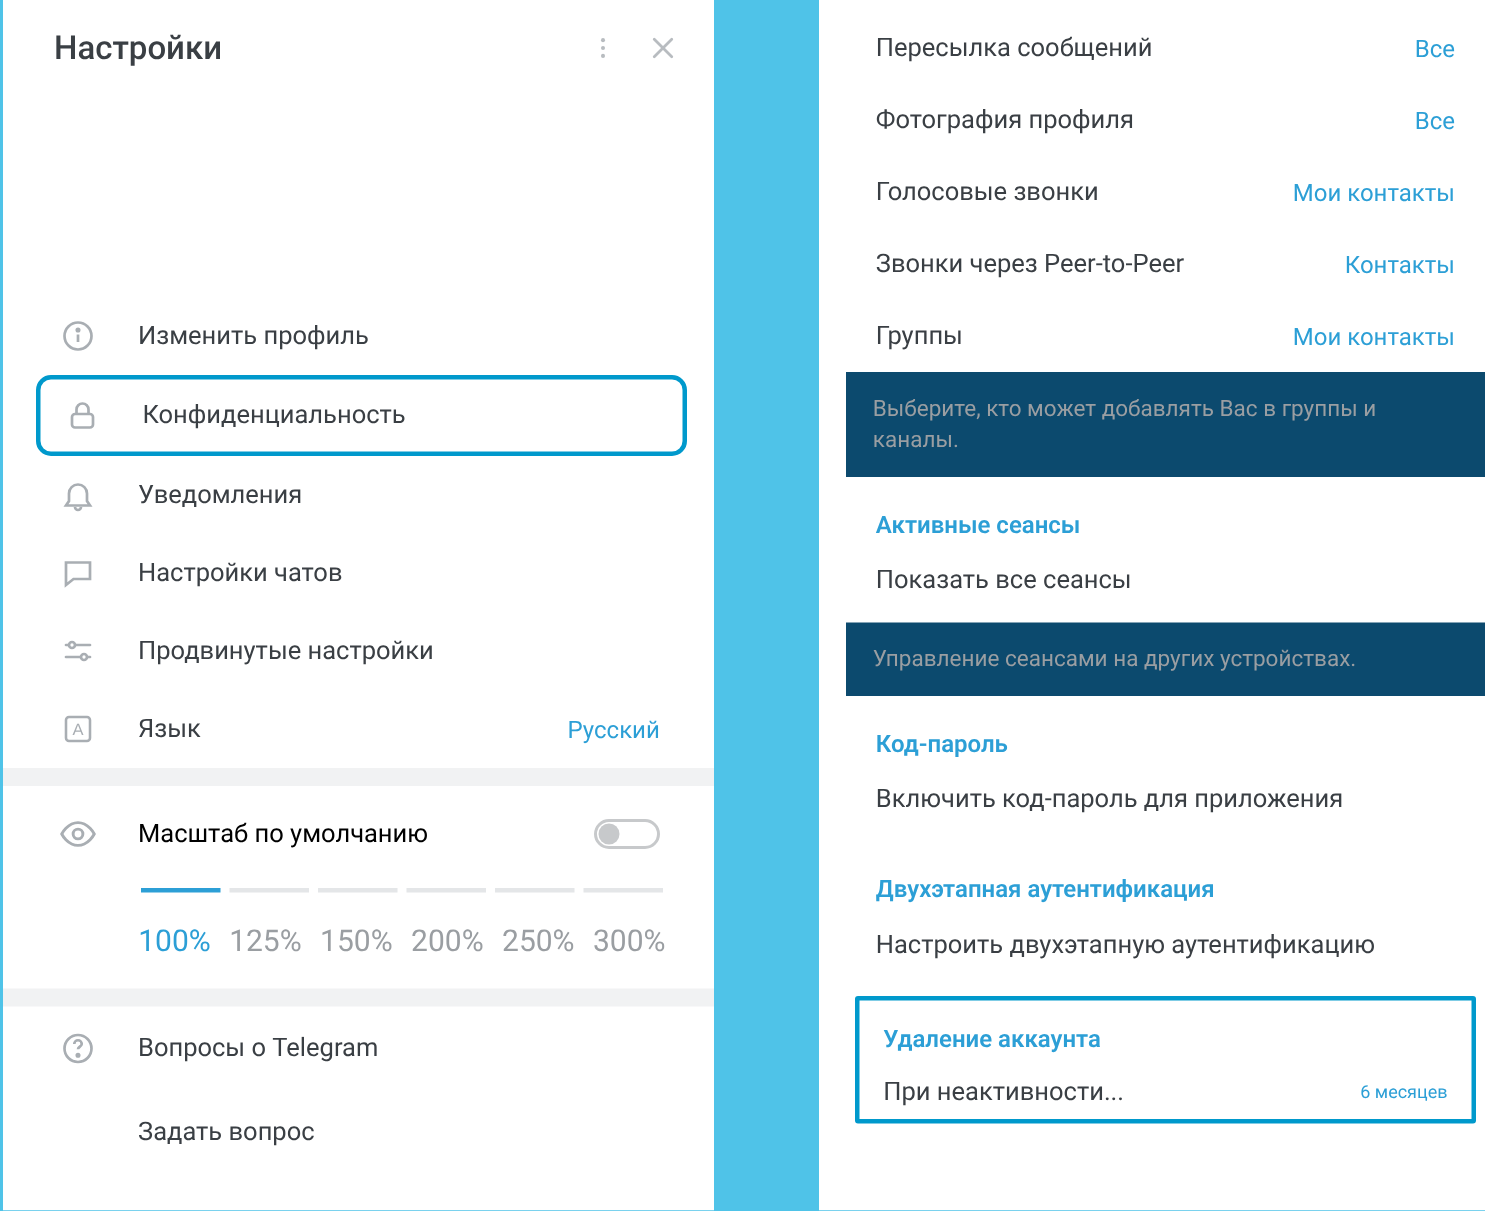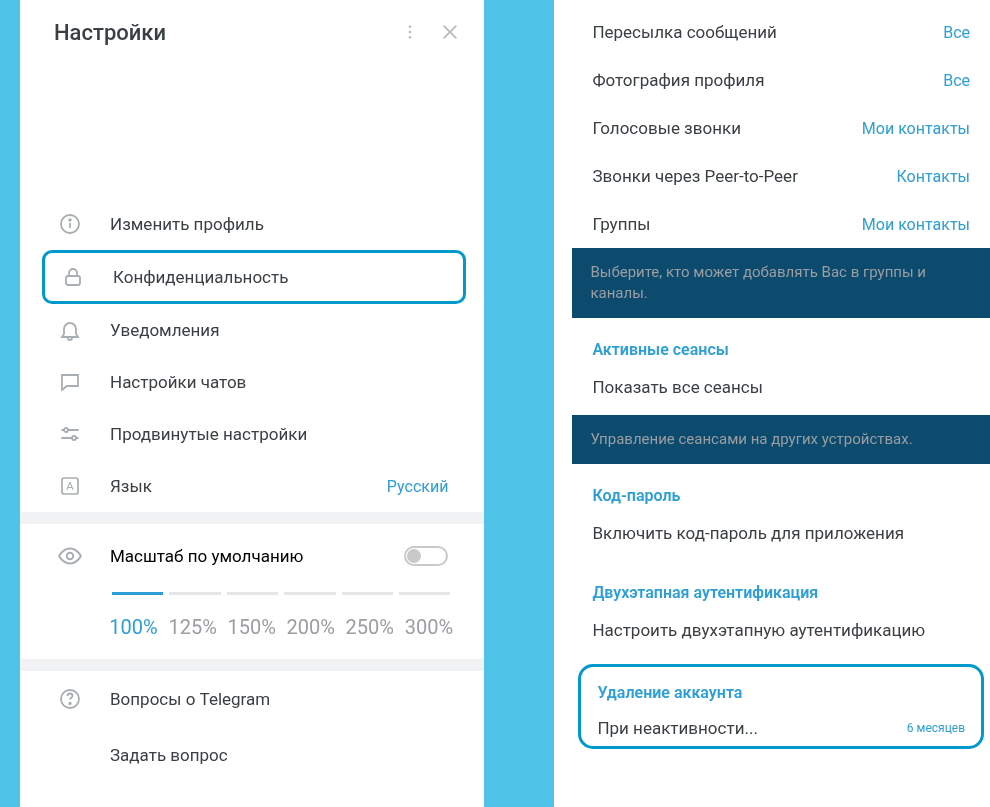--- a/index.html
+++ b/index.html
@@ -11,21 +11,21 @@
     overflow: hidden;
     display: flex;
     gap: 24px;
     padding: 0;
   }
   .panel {
     background: #ffffff;
     display: flex;
     flex-direction: column;
   }
-  .panel-left { width: 536px; margin-left: 20px; }
+  .panel-left { width: 536px; margin-left: 2px; }
   .panel-right { width: 500px; margin-left: 46px; padding-left: 18px; }
   .header {
     display: flex;
     align-items: center;
     padding: 18px 20px 18px 34px;
     border-bottom: 0;
   }
   .header-title {
     font-size: 22px;
     font-weight: 500;
@@ -156,21 +156,21 @@
     padding: 22px 20px 6px 20px;
   }
   .r-item {
     font-size: 17px;
     color: #3a3f44;
     padding: 12px 20px 18px 20px;
     cursor: pointer;
   }
   .delete-block {
     border: 3px solid #0099cc;
-    border-radius: 15px;
+    border-radius: 2px;
     margin: 6px 6px 0 6px;
     padding-bottom: 4px;
   }
   .delete-block .r-section-head { padding: 16px 16px 6px 16px; }
   .delete-row {
     display: flex;
     align-items: center;
     padding: 10px 16px 4px 16px;
   }
   .delete-row .r-label { font-size: 17px; color: #3a3f44; flex: 1; }

